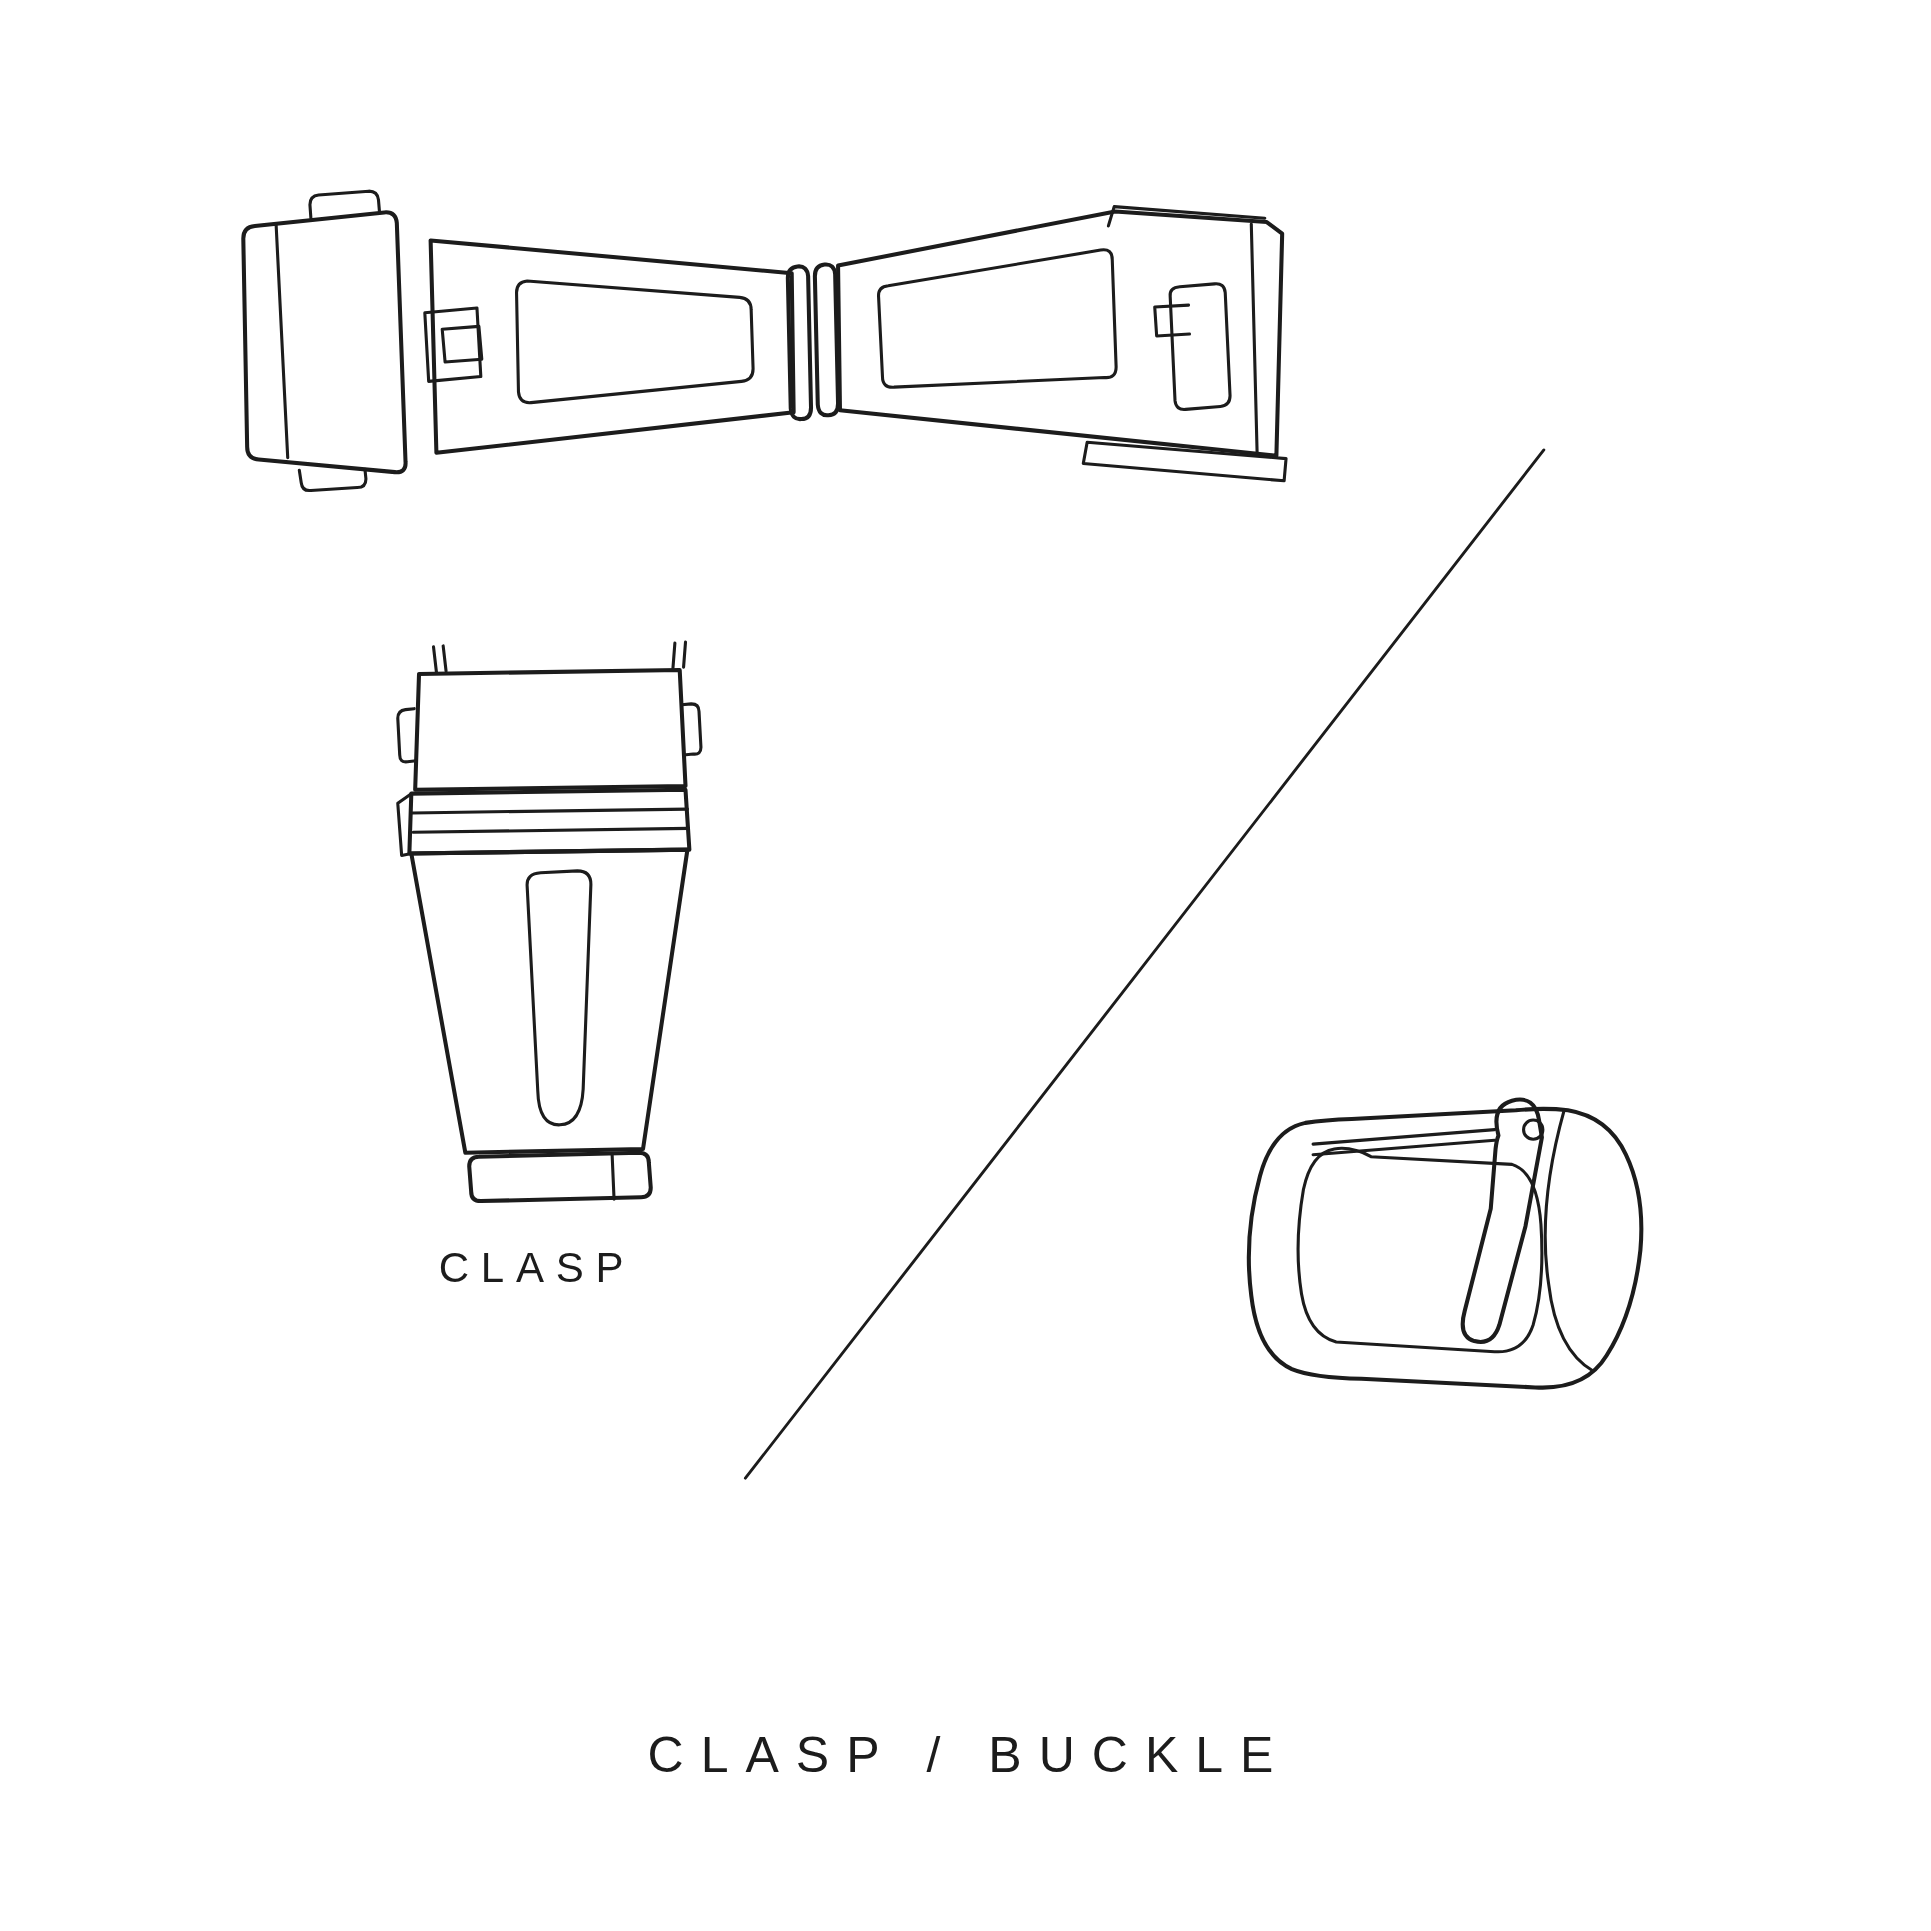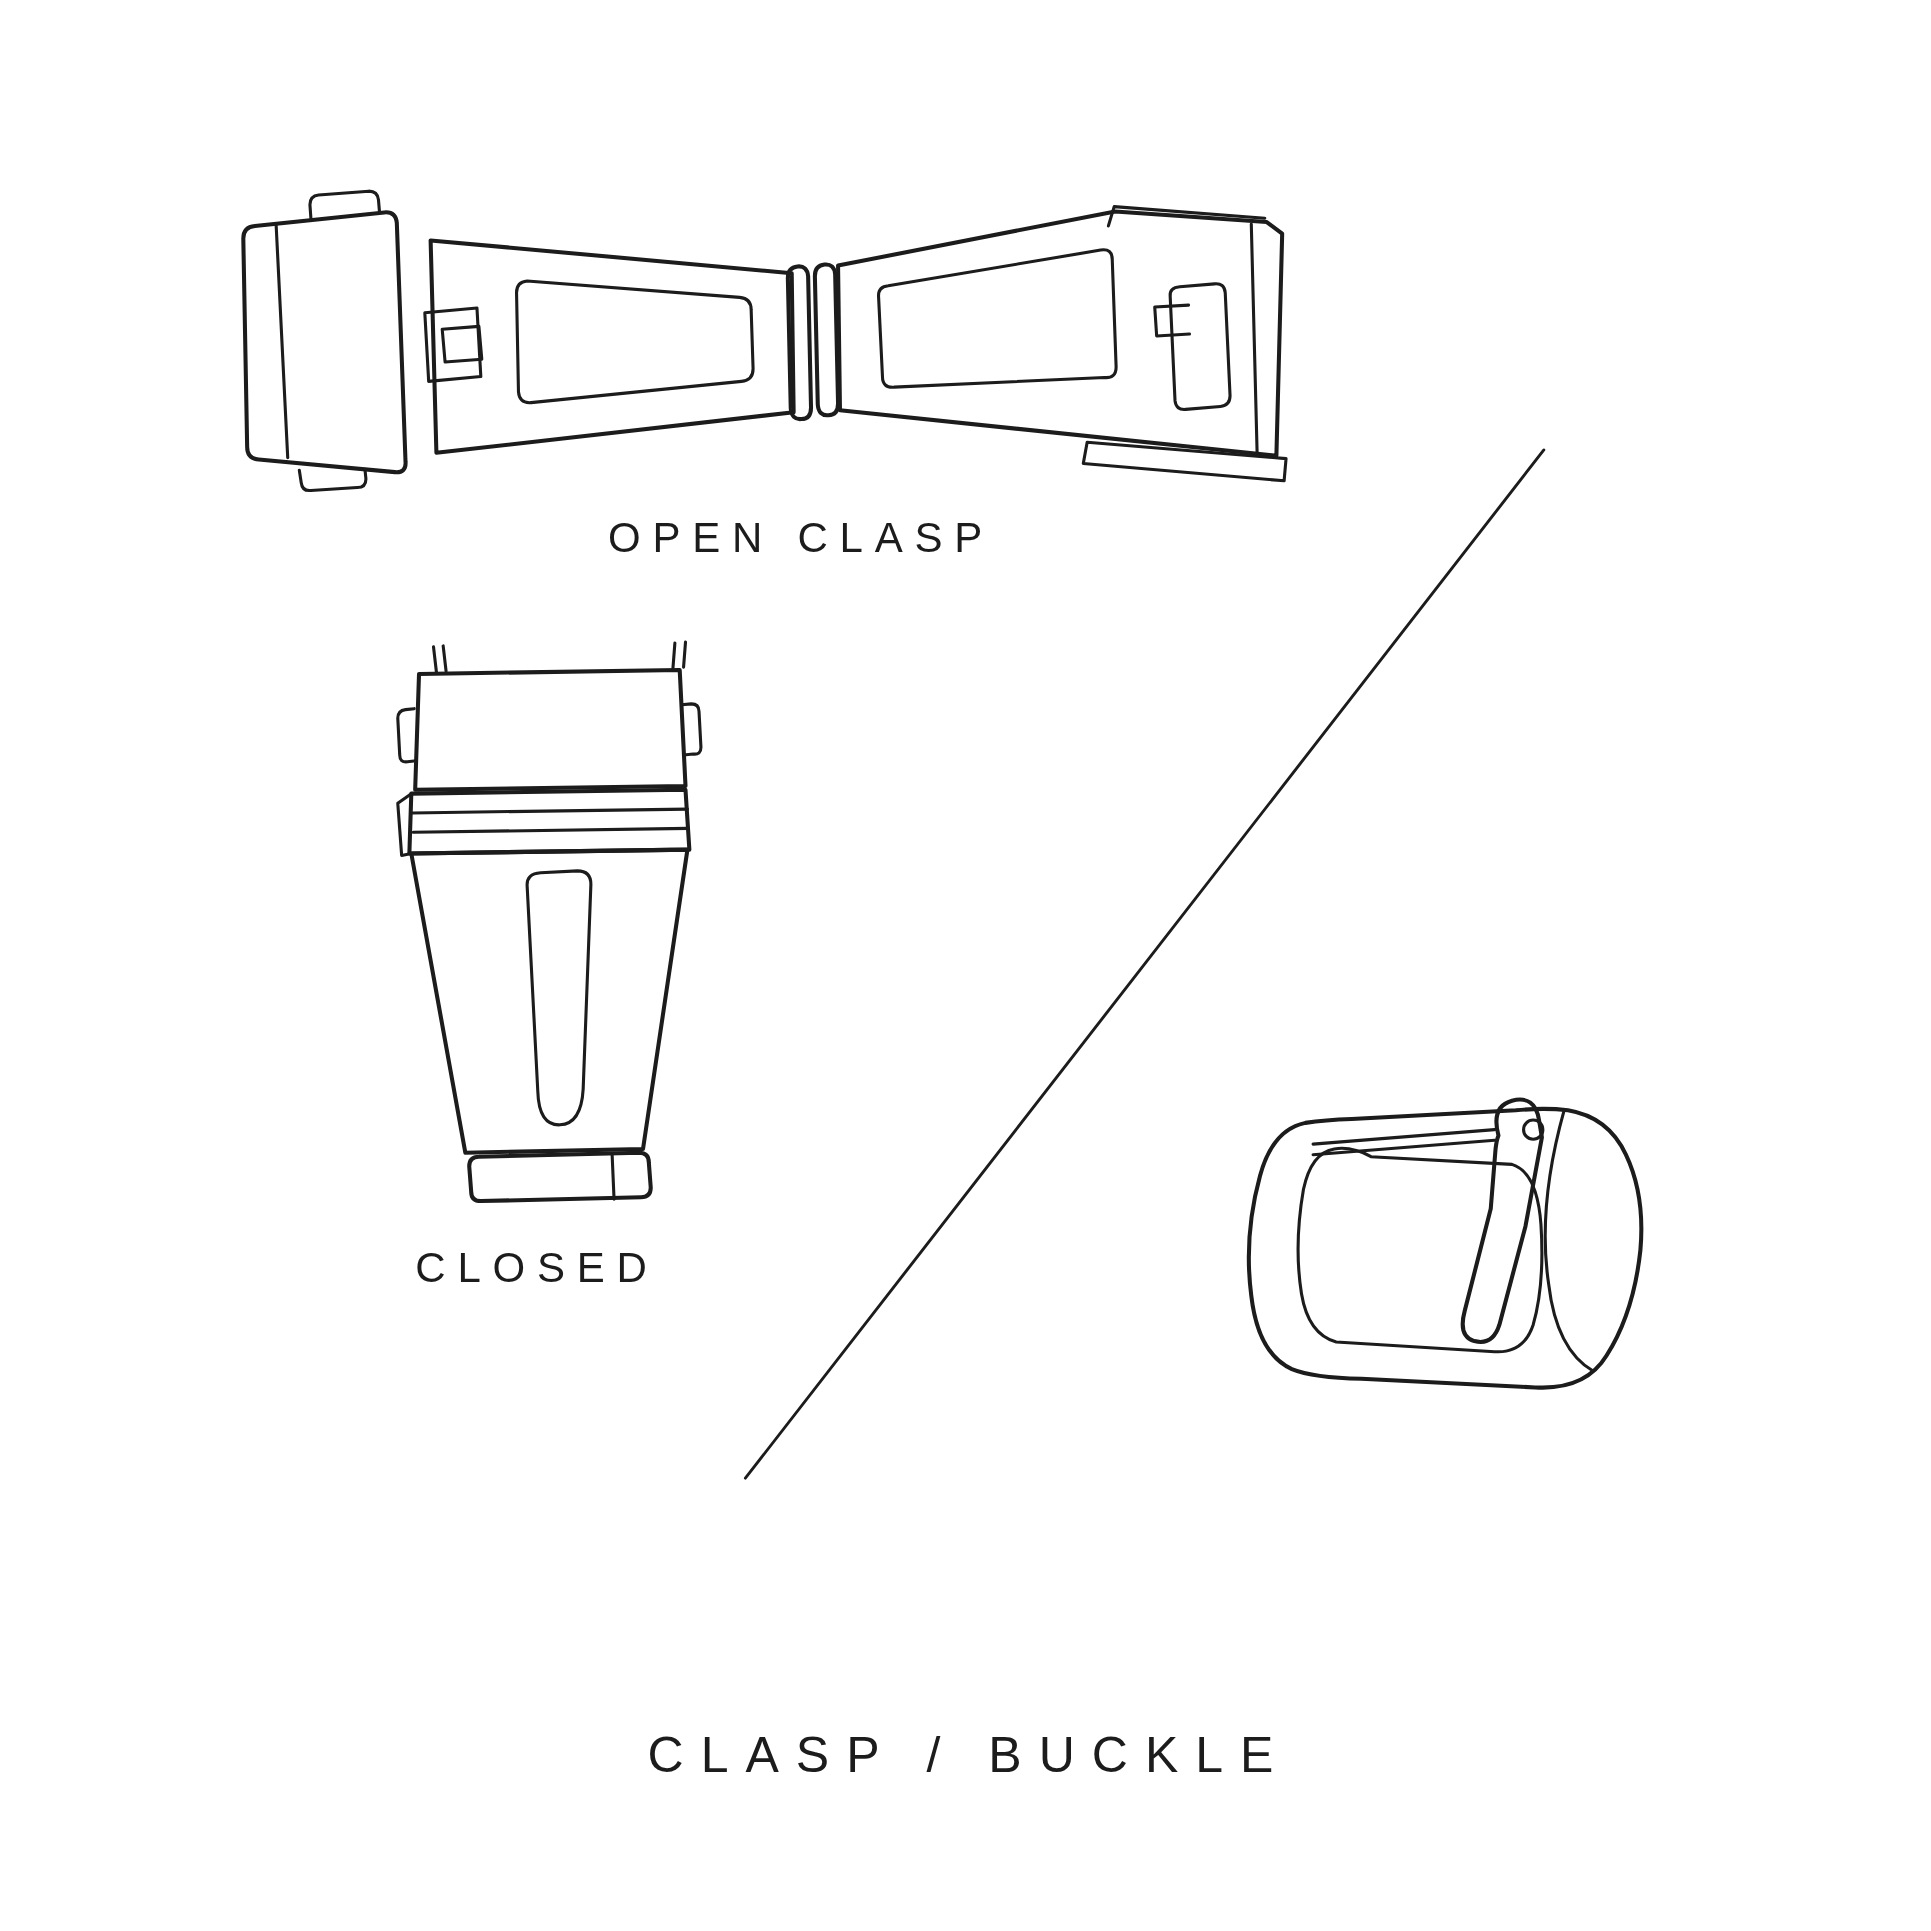--- a/index.html
+++ b/index.html
@@ -100,20 +100,19 @@
     <g>
       <path class="w4" d="M 1352 1163 Q 1318 1170 1305 1218 Q 1288 1280 1296 1342 Q 1303 1402 1338 1418 Q 1360 1427 1410 1428 L 1590 1437 Q 1642 1440 1664 1404 Q 1692 1360 1699 1295 Q 1704 1238 1684 1196 Q 1666 1157 1624 1150 Q 1600 1147 1570 1150 L 1400 1159 Q 1372 1160 1352 1163 Z"></path>
       <path class="w3" d="M 1620 1150 Q 1592 1250 1604 1330 Q 1612 1398 1650 1420"></path>
       <path class="w3" d="M 1382 1190 Q 1358 1194 1350 1232 Q 1340 1290 1348 1340 Q 1355 1382 1384 1390 L 1548 1400 Q 1578 1402 1588 1372 Q 1600 1330 1596 1268 Q 1592 1214 1566 1206 L 1420 1198 Q 1400 1187 1382 1190 Z"></path>
       <path class="w3" d="M 1360 1185 L 1548 1170 M 1360 1196 L 1548 1181"></path>
       <circle class="w3" cx="1588" cy="1170" r="10"></circle>
       <path class="w4" d="M 1552 1176 Q 1544 1146 1566 1140 Q 1590 1134 1594 1160 L 1597 1178 L 1580 1270 L 1553 1372 Q 1546 1394 1527 1389 Q 1510 1384 1517 1358 L 1544 1252 L 1549 1190 Q 1550 1181 1552 1176 Z"></path>
     </g>
   </svg>
 
-  <div class="label" style="left: 801px; top: 514px;">OPEN CLASP</div>
 
-  <div class="label" style="left: 537px; top: 1244px;">CLOSED</div>
+  <div class="label" style="left: 537px; top: 1244px;">CLASP</div>
 
   <div class="title" style="left: 969px; top: 1726px;">CLASP / BUCKLE</div>
 
 </div>
 
 
 </body></html>

